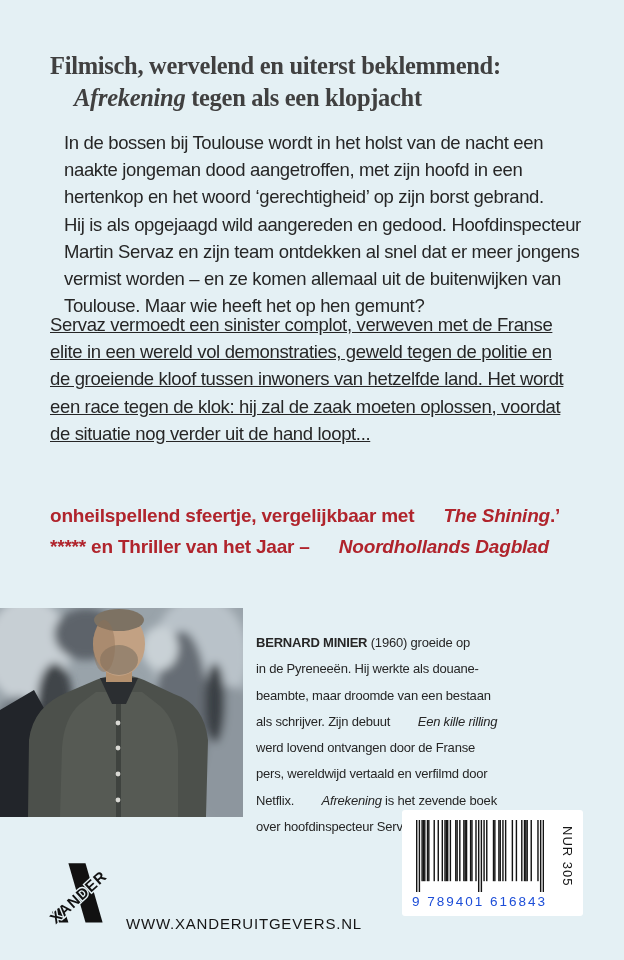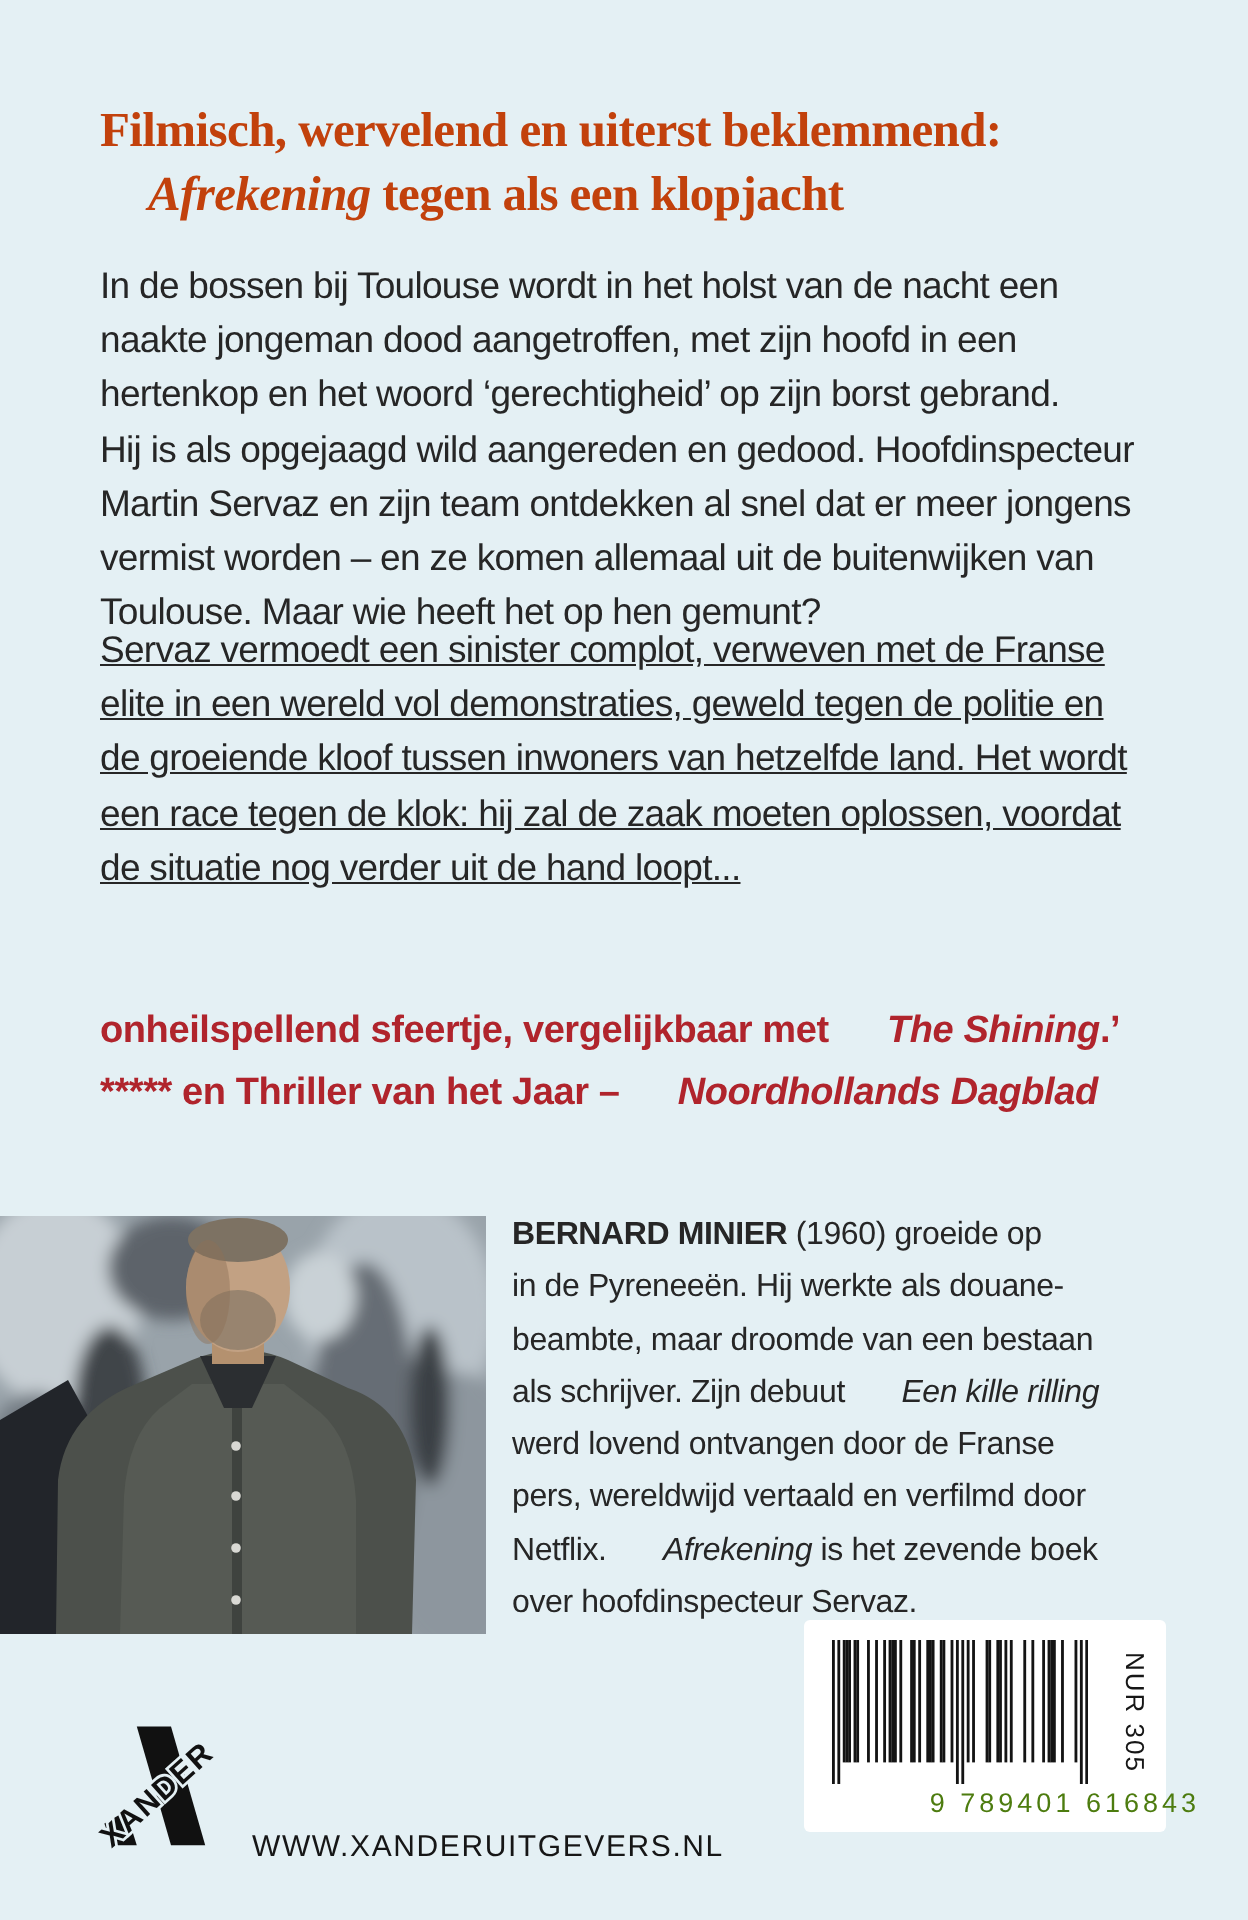--- a/index.html
+++ b/index.html
@@ -12,44 +12,44 @@
     color:#262626;
   }
   .i{font-style:italic;margin-left:24px;}
   .b{font-weight:bold;}
   #headline{
     position:absolute;left:50px;top:50px;width:540px;
     font-family:"Liberation Serif", serif;
     font-weight:bold;
     font-size:24.5px;line-height:32px;
     letter-spacing:-0.3px;
-    color:#c2410c;
+    color:#404040;
   }
   .para{
     position:absolute;left:50px;width:540px;
     font-size:18.5px;line-height:27.2px;
     letter-spacing:-0.35px;
     white-space:pre-line;
   }
-  #para1{top:129px;}
+  #para1{top:129px;margin-left:14px;}
   #para2{top:311px;text-decoration:underline;}
   #quote{
     position:absolute;left:50px;top:469px;width:540px;
     font-size:19px;line-height:31px;
     font-weight:bold;
     letter-spacing:-0.2px;
     color:#b0242c;
   }
   #author-photo{
     position:absolute;left:0;top:608px;width:243px;height:209px;
     display:block;
   }
   #bio{
-    position:absolute;left:256px;top:605px;width:340px;
-    font-size:16px;line-height:26.3px;
+    position:absolute;left:256px;top:630px;width:340px;
+    font-size:13px;line-height:26.3px;
     letter-spacing:-0.2px;
   }
   #logo{
     position:absolute;left:45px;top:856px;width:72px;height:72px;
   }
   #website{
     position:absolute;left:126px;top:903px;
     font-size:15px;letter-spacing:0.8px;
     color:#161616;
     margin-top:12px;
@@ -57,21 +57,21 @@
   #barcode-box{
     position:absolute;left:402px;top:810px;width:181px;height:106px;
     background:#ffffff;border-radius:3px;
   }
   #barcode-bars{
     position:absolute;left:14px;top:10px;width:128px;height:72px;
   }
   #barcode-number{
     position:absolute;left:10px;top:84px;width:140px;
     font-size:13.5px;letter-spacing:2px;
-    color:#4d7c0f;text-align:right;white-space:nowrap;margin-left:48px;
+    color:#1d4ed8;text-align:left;white-space:nowrap;
   }
   #nur-code{
     position:absolute;right:8px;top:16px;height:80px;
     writing-mode:vertical-rl;
     font-size:13px;letter-spacing:1px;
     color:#161616;
   }
 </style>
 </head>
 <body>

